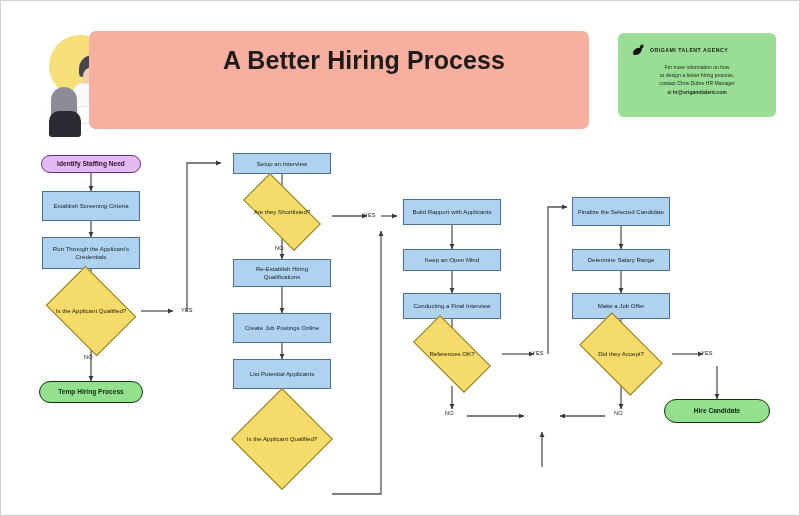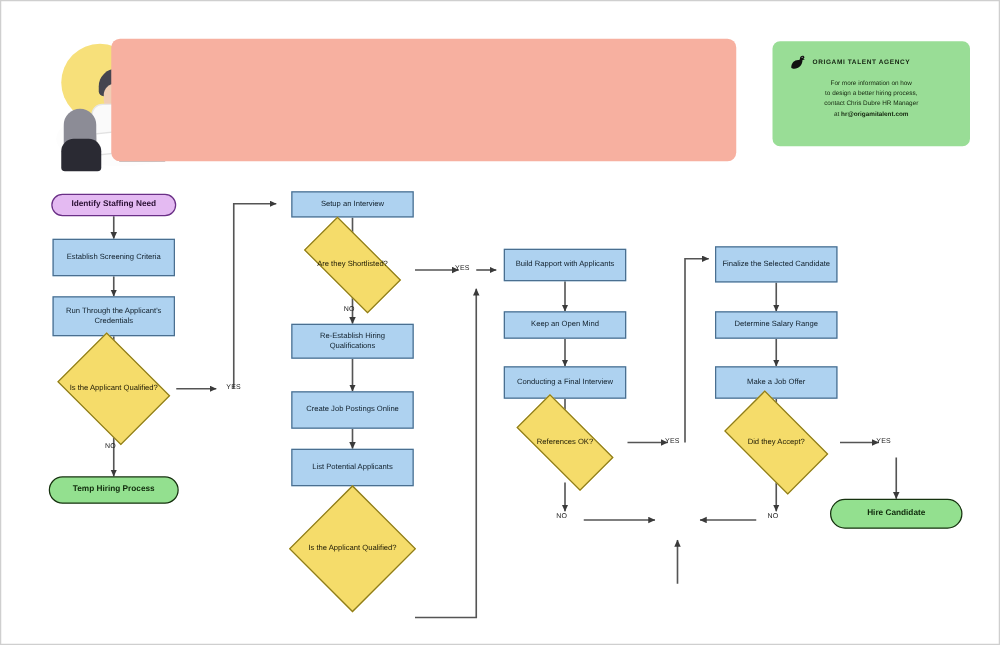--- a/index.html
+++ b/index.html
@@ -109,20 +109,21 @@
       <div class="p3-body"></div>
       <div class="arm"></div>
       <div class="paper"></div>
       <div class="laptop"></div>
       <div class="p1-hair"></div>
       <div class="p1-body"></div>
     </div>
 
     <div id="title-banner"></div>
     <div id="title-text">
+      <div>A Better Hiring Process</div>
     </div>
 
     <div id="agency-card">
       <div id="agency-head">
         <svg id="swan" viewBox="0 0 30 28">
           <path d="M4 22c0-7 5-12 11-12 2 0 3-1 3-3 0-2 2-4 4-4 2 0 3 1 3 3 0 1-1 2-2 2l3 1-4 1c0 8-6 14-13 14-3 0-5-1-5-2z" fill="#111111"></path>
           <circle cx="21.4" cy="5.6" r="0.8" fill="#ffffff"></circle>
         </svg>
         <div id="agency-name">Origami Talent Agency</div>
       </div>

